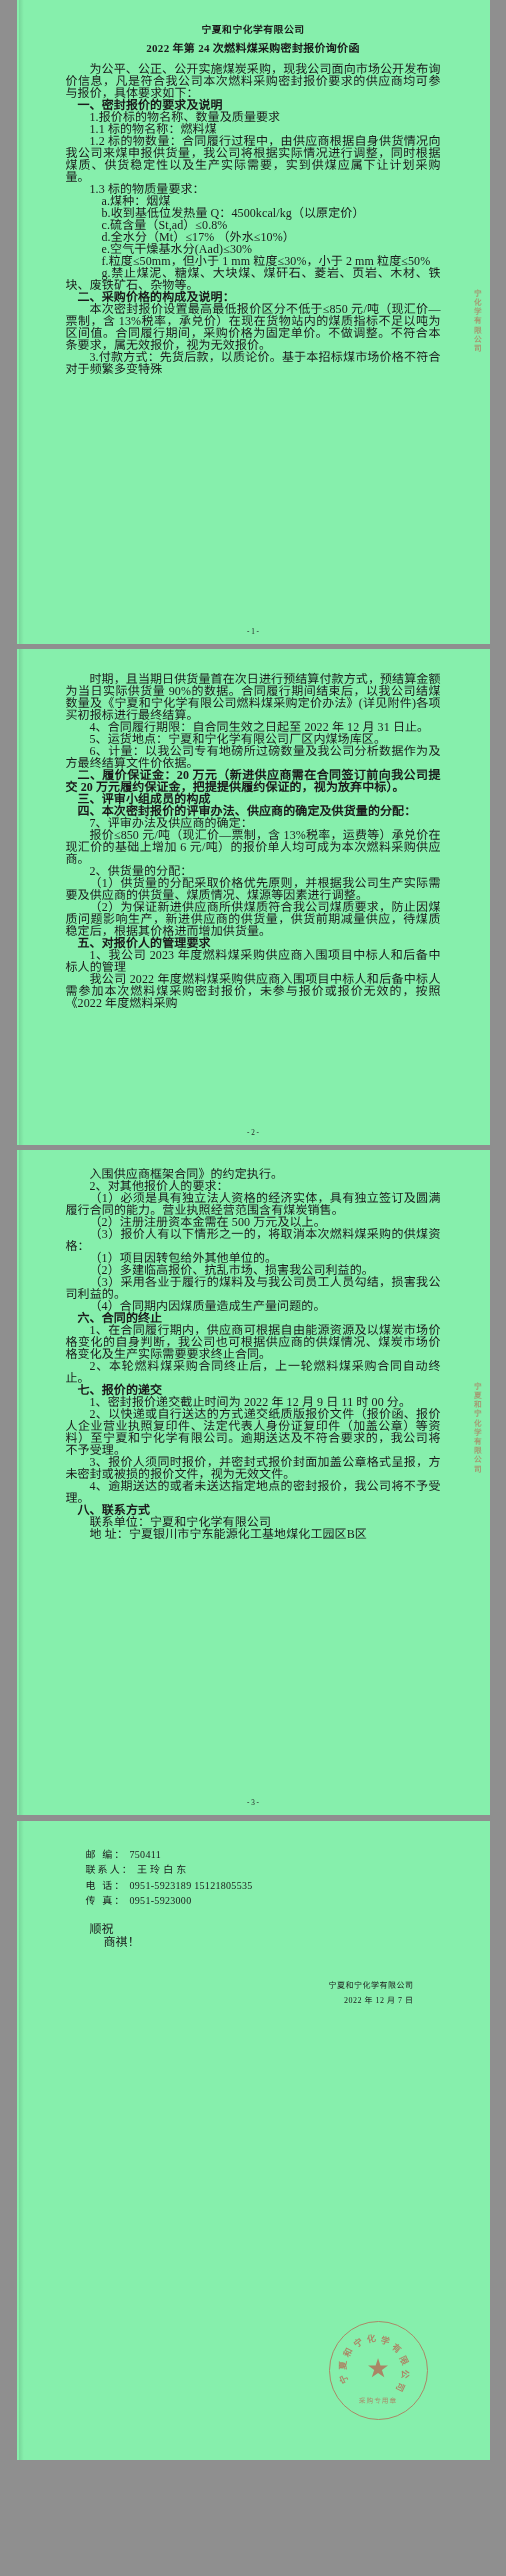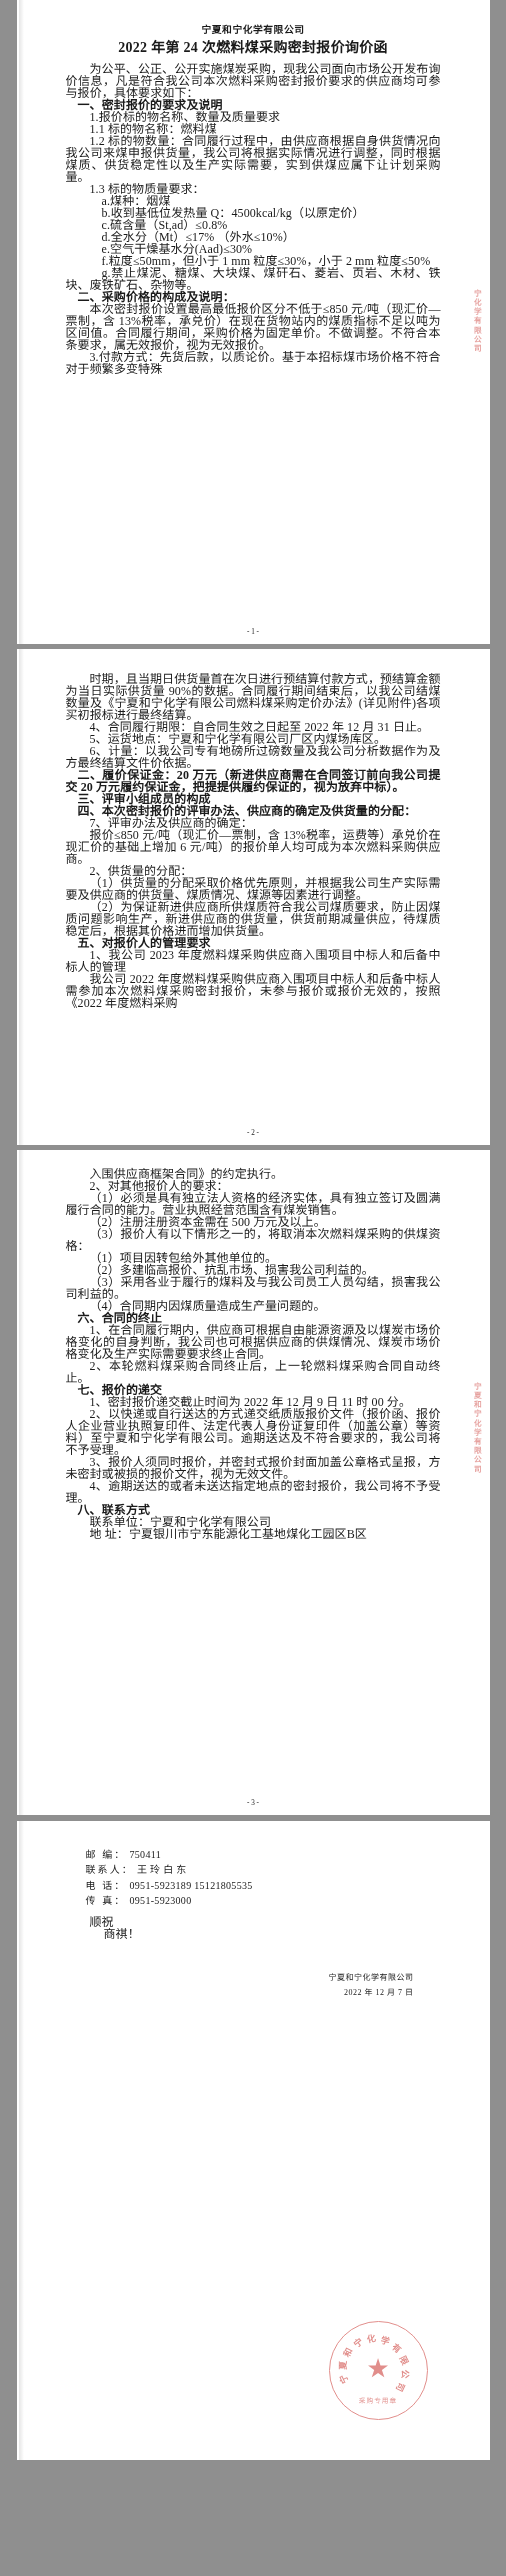--- a/index.html
+++ b/index.html
@@ -16,41 +16,41 @@
     width: 506px;
     margin: 0 auto;
     background: #8f8f8f;
     padding: 0;
     box-sizing: border-box;
   }
   .page {
     position: relative;
     width: 473px;
     margin: 0 auto 5.2px auto;
-    background: #ffffff;
+    background: #86efac;
     box-sizing: border-box;
     padding: 17.5px 49px 13.4px 49px;
     overflow: hidden;
   }
   .page.p1 { height: 644px; padding-top: 20.6px; }
   .page.p2 { height: 496px; padding-top: 24px; }
   .page.p3 { height: 665px; padding-top: 18px; }
   .page.p4 { height: 639px; padding-top: 24px; }
 
   .title-main {
     text-align: center;
     font-size: 9.8px;
     font-weight: bold;
     letter-spacing: 0.5px;
     line-height: 17.5px;
     margin-bottom: 1px;
   }
   .title-sub {
     text-align: center;
-    font-size: 14px;
+    font-size: 11px;
     font-weight: bold;
     letter-spacing: 0.3px;
     line-height: 18.5px;
     margin-bottom: 5.2px;
   }
   p.para {
     font-size: 12px;
     line-height: 12px;
     margin: 0;
     text-indent: 2em;
@@ -263,21 +263,21 @@
         <span class="lbl">联系人：</span><span class="val">王  玲    白  东</span>
       </div>
       <div class="contact-line">
         <span class="lbl">电    话：</span><span class="val">0951-5923189    15121805535</span>
       </div>
       <div class="contact-line">
         <span class="lbl">传    真：</span><span class="val">0951-5923000</span>
       </div>
     </div>
 
-    <p class="para" style="margin-top:7px;">顺祝</p>
+    <p class="para" style="margin-top:15px;font-family:Liberation Mono, monospace;">顺祝</p>
     <p class="para noindent">商祺！</p>
 
     <div class="sign-block">
       <div class="sign-line">宁夏和宁化学有限公司</div>
       <div class="sign-line">2022 年 12 月 7 日</div>
     </div>
 
     <div class="stamp">
       <div class="arc" id="seal-arc">
           <span style="transform: rotate(-115deg);">宁</span>

